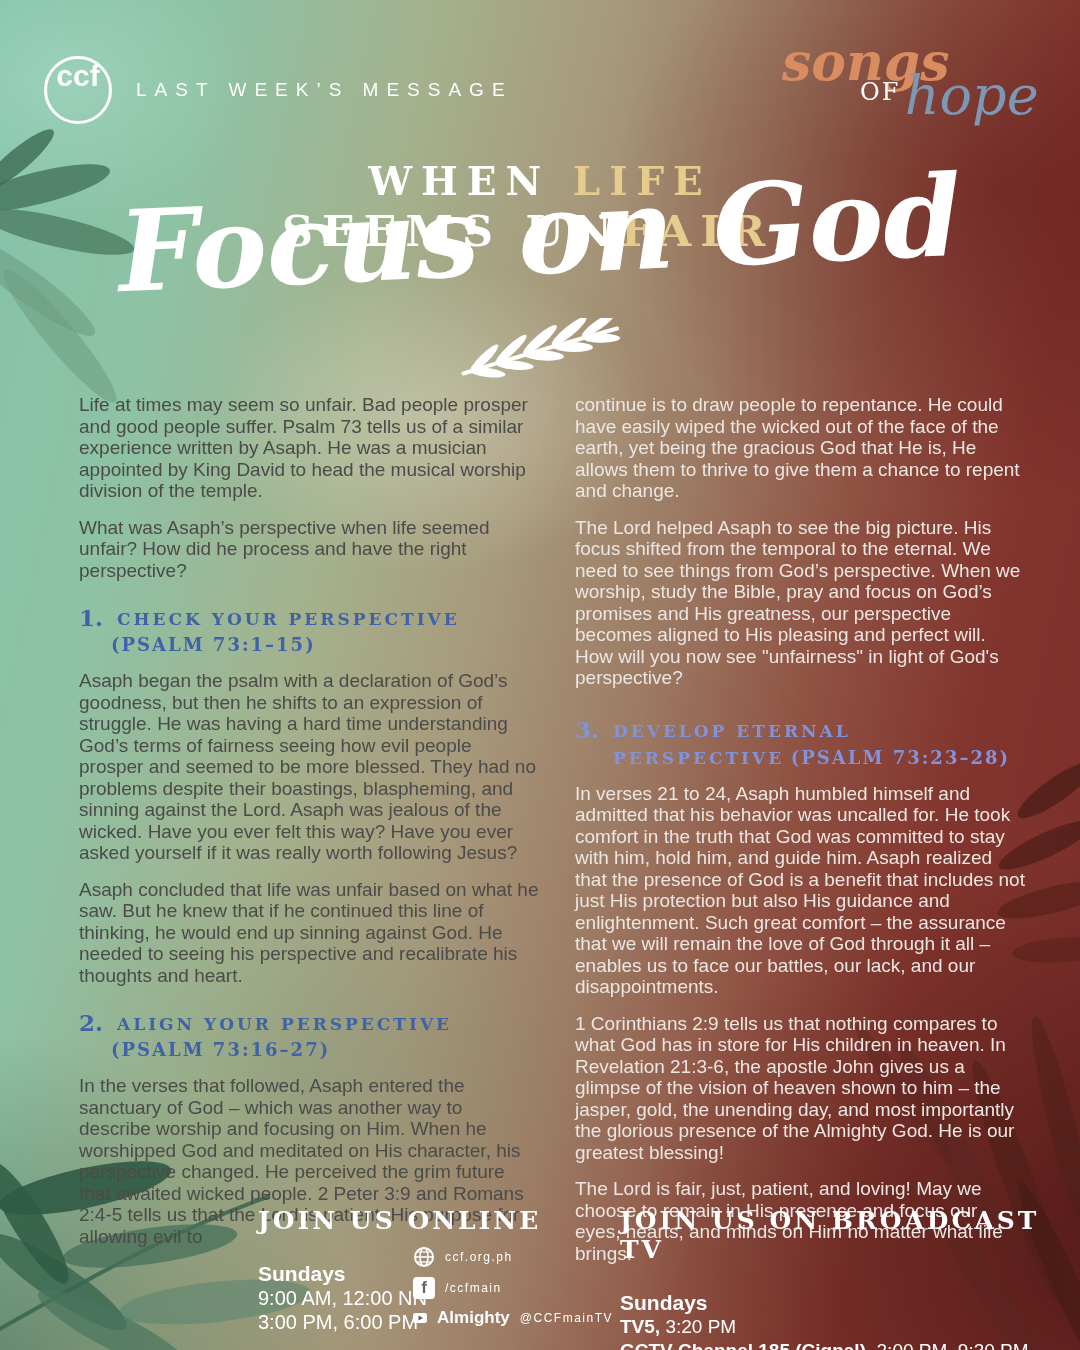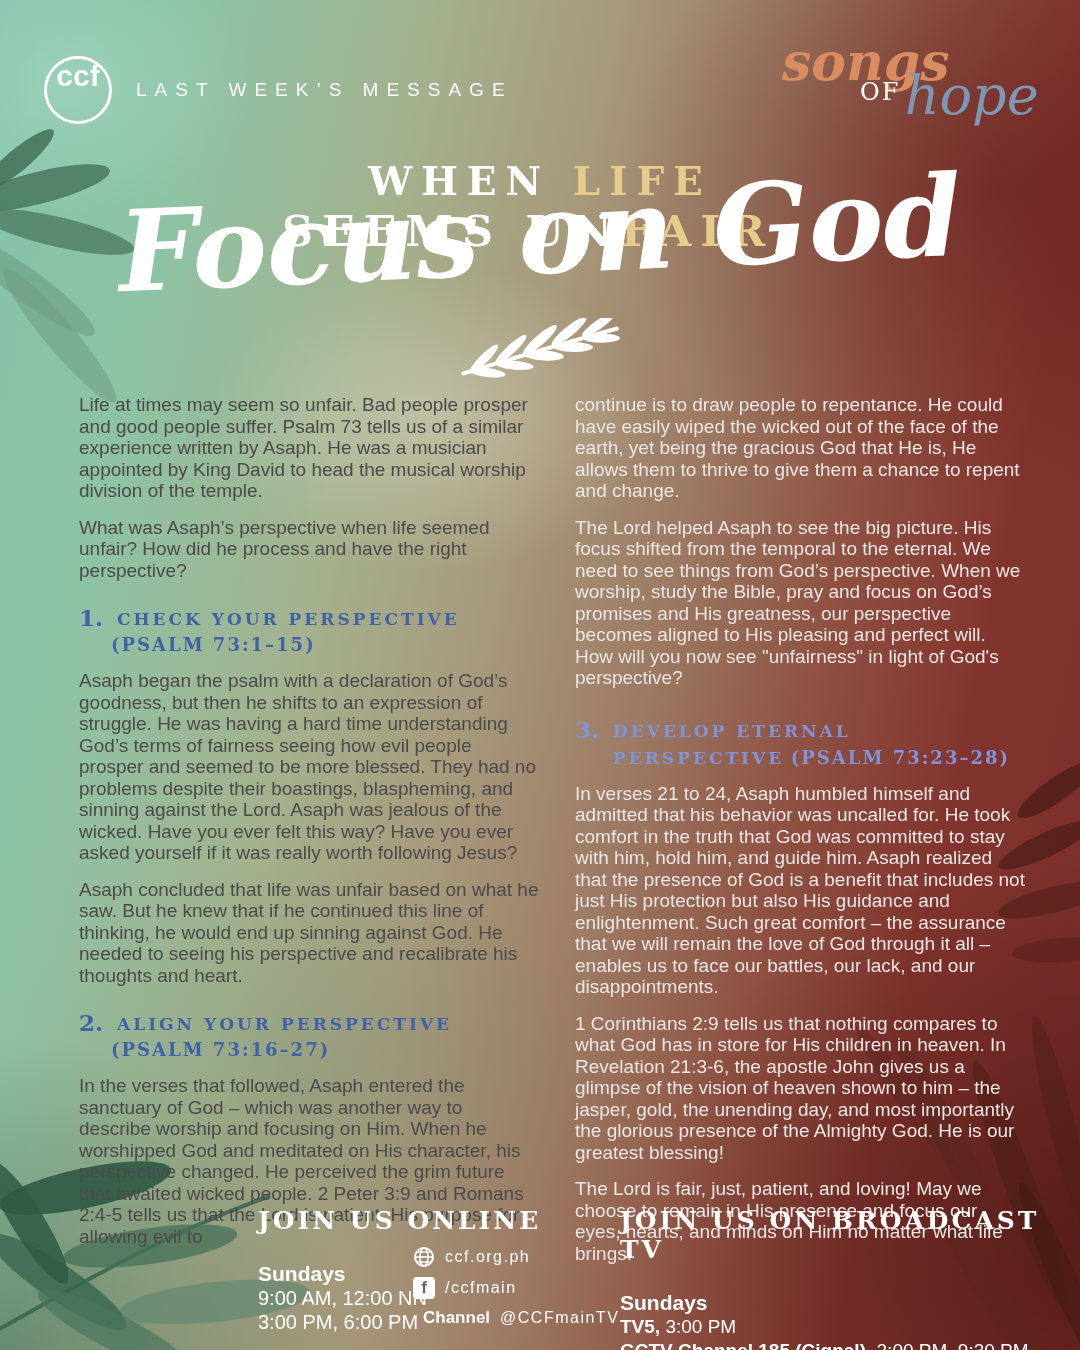--- a/index.html
+++ b/index.html
@@ -57,21 +57,21 @@
   .col-right .h{margin-top:28px;}
 
   
   .footer{position:absolute;left:0;right:0;top:1200px;color:#fff;}
   .f-title{font-family:"DejaVu Serif",serif;font-weight:bold;font-size:25px;letter-spacing:3px;color:#fff;}
   .online{position:absolute;left:258px;top:6px;width:330px;}
   .online .times{margin-top:10px;font-size:20px;line-height:24px;}
   .online .day, .tv .day{font-weight:bold;font-size:21px;margin-top:27px;}
   .links{position:absolute;left:155px;top:40px;width:200px;}
   .link-row{display:flex;align-items:center;gap:10px;margin-bottom:9px;white-space:nowrap;}
-  .link-row .txt{font-size:16px;letter-spacing:1.5px;text-align:center;}
+  .link-row .txt{font-size:12px;letter-spacing:1.5px;text-align:center;}
   .yt-word{font-weight:bold;font-size:17px;letter-spacing:0;}
   .tv{position:absolute;left:620px;top:6px;width:430px;}
   .tv .rows{margin-top:10px;font-size:19px;line-height:24px;}
   .tv b{font-weight:bold;}
 
   .icon-sq{width:22px;height:22px;background:#fff;border-radius:4px;color:#5c6b5e;
     display:flex;align-items:center;justify-content:center;font-weight:bold;font-size:17px;flex:none;}
 </style>
 </head>
 <body>
@@ -216,30 +216,30 @@
         </div>
         <div class="link-row">
           <span class="icon-sq">f</span>
           <span class="txt">/ccfmain</span>
         </div>
         <div class="link-row">
           <svg width="28" height="20" viewBox="0 0 28 20">
             <rect x="0" y="0" width="28" height="20" rx="5" fill="#fff"></rect>
             <polygon points="11,5 20,10 11,15" fill="#6b5a50"></polygon>
           </svg>
-          <span class="yt-word">Channel</span>
+          <span class="yt-word">Almighty</span>
           <span class="txt">@CCFmainTV</span>
         </div>
       </div>
     </div>
 
     <div class="tv">
       <div class="f-title">JOIN US ON BROADCAST TV</div>
       <div class="rows">
         <div class="day">Sundays</div>
-        <div><b>TV5,</b><span> 3:00 PM</span></div>
+        <div><b>TV5,</b><span> 3:20 PM</span></div>
         <div><b>GCTV Channel 185 (Cignal),</b><span> 2:00 PM, 9:30 PM, 10:30 PM</span></div>
 
       </div>
     </div>
 
   </div>
 </div>
 
 </body></html>

